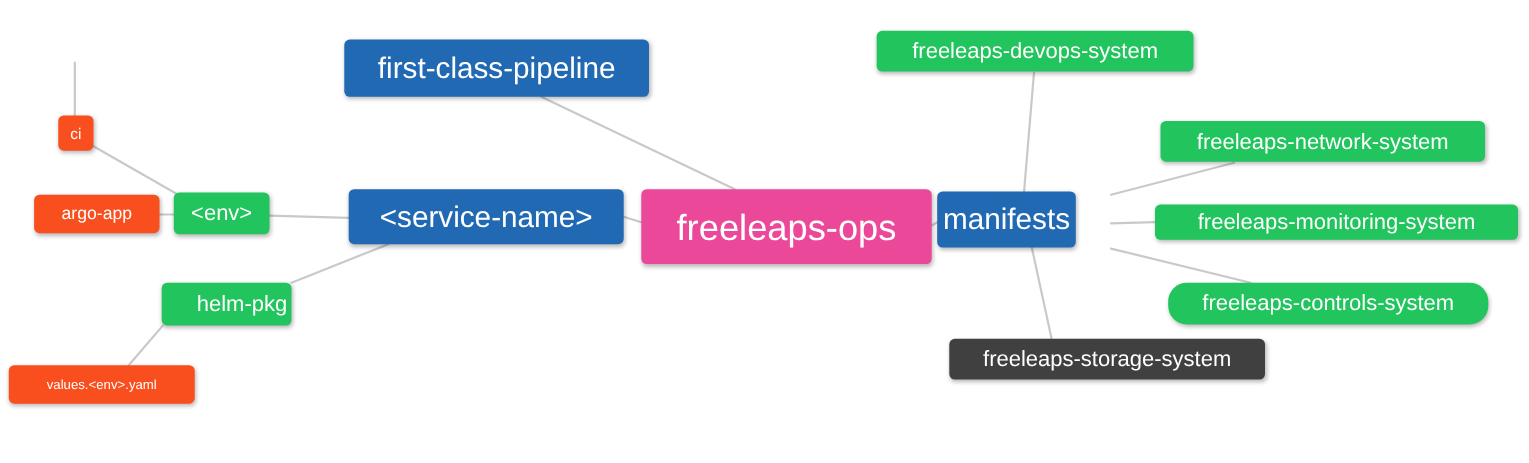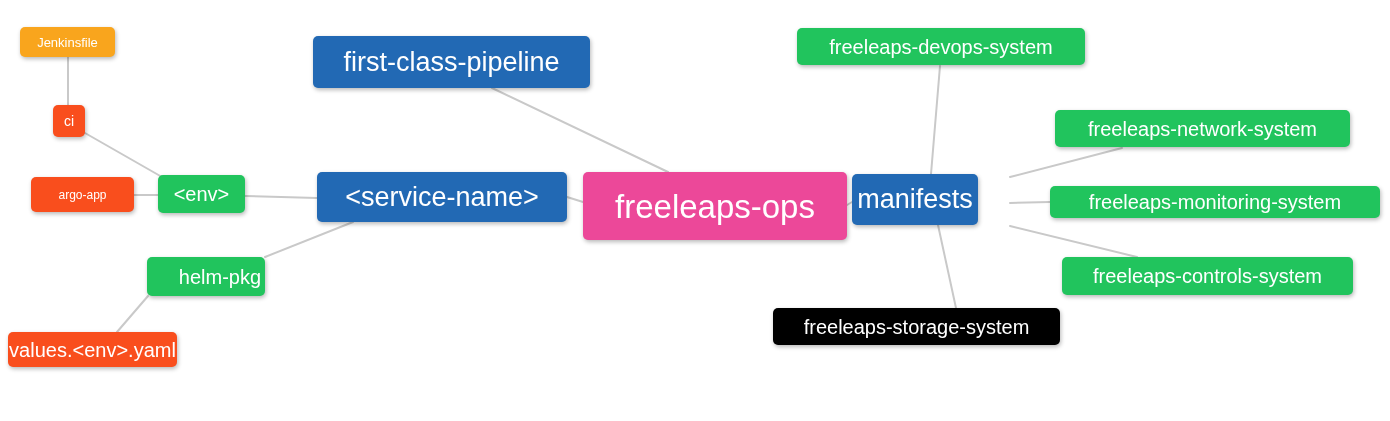--- a/index.html
+++ b/index.html
@@ -54,43 +54,42 @@
     <line class="edge" x1="492" y1="88" x2="668" y2="172" stroke="#C9C9C9"></line>
     <line class="edge" x1="567" y1="197" x2="583" y2="202" stroke="#C9C9C9"></line>
     <line class="edge" x1="847" y1="205" x2="852" y2="202" stroke="#C9C9C9"></line>
     <line class="edge" x1="931" y1="174" x2="940" y2="66" stroke="#C9C9C9"></line>
     <line class="edge" x1="1010" y1="177" x2="1122" y2="148" stroke="#C9C9C9"></line>
     <line class="edge" x1="1010" y1="203" x2="1050" y2="202" stroke="#C9C9C9"></line>
     <line class="edge" x1="1010" y1="226" x2="1137" y2="257" stroke="#C9C9C9"></line>
     <line class="edge" x1="938" y1="225" x2="956" y2="308" stroke="#C9C9C9"></line>
   </svg>
 
-  <div class="node" style="left: 20px; top: 27px; width: 95px; height: 30px; font-size: 13px; background-color: rgb(249, 165, 29);">Jenkinsfile</div>
 
   <div class="node" style="left: 53px; top: 105px; width: 32px; height: 32px; font-size: 14px; background-color: rgb(249, 78, 29);">ci</div>
 
-  <div class="node" style="left: 31px; top: 177px; width: 103px; height: 35px; font-size: 12px; background-color: rgb(249, 78, 29);">argo-app</div>
+  <div class="node" style="left: 31px; top: 177px; width: 114px; height: 35px; font-size: 16px; background-color: rgb(249, 78, 29);">argo-app</div>
 
   <div class="node" style="left: 158px; top: 175px; width: 87px; height: 38px; font-size: 20px; background-color: rgb(33, 196, 93);">&lt;env&gt;</div>
 
   <div class="node" style="left: 147px; top: 257px; width: 118px; height: 39px; font-size: 20px; background-color: rgb(33, 196, 93); padding-left: 28px;">helm-pkg</div>
 
-  <div class="node" style="left: 8px; top: 332px; width: 169px; height: 35px; font-size: 20px; background-color: rgb(249, 78, 29);">values.&lt;env&gt;.yaml</div>
+  <div class="node" style="left: 8px; top: 332px; width: 169px; height: 35px; font-size: 12px; background-color: rgb(249, 78, 29);">values.&lt;env&gt;.yaml</div>
 
   <div class="node" style="left: 313px; top: 36px; width: 277px; height: 52px; font-size: 27px; background-color: rgb(34, 105, 180);">first-class-pipeline</div>
 
   <div class="node" style="left: 317px; top: 172px; width: 250px; height: 50px; font-size: 27px; background-color: rgb(34, 105, 180);">&lt;service-name&gt;</div>
 
   <div class="node" style="left: 583px; top: 172px; width: 264px; height: 68px; font-size: 33px; background-color: #ec4899;">freeleaps-ops</div>
 
   <div class="node" style="left: 852px; top: 174px; width: 126px; height: 51px; font-size: 27px; background-color: rgb(34, 105, 180);">manifests</div>
 
   <div class="node" style="left: 797px; top: 28px; width: 288px; height: 37px; font-size: 20px; background-color: rgb(33, 196, 93); text-align: right;">freeleaps-devops-system</div>
 
   <div class="node" style="left: 1055px; top: 110px; width: 295px; height: 37px; font-size: 20px; background-color: rgb(33, 196, 93); text-align: right;">freeleaps-network-system</div>
 
   <div class="node" style="left: 1050px; top: 186px; width: 330px; height: 32px; font-size: 20px; background-color: rgb(33, 196, 93);">freeleaps-monitoring-system</div>
 
-  <div class="node" style="left: 1062px; top: 257px; width: 291px; height: 38px; font-size: 20px; background-color: rgb(33, 196, 93);">freeleaps-controls-system</div>
+  <div class="node" style="left: 1062px; top: 257px; width: 291px; height: 38px; font-size: 20px; background-color: rgb(33, 196, 93); border-radius: 17px;">freeleaps-controls-system</div>
 
-  <div class="node" style="left: 773px; top: 308px; width: 287px; height: 37px; font-size: 20px; background-color: #000000;">freeleaps-storage-system</div>
+  <div class="node" style="left: 863px; top: 308px; width: 287px; height: 37px; font-size: 20px; background-color: #404040;">freeleaps-storage-system</div>
 
 </div>
 
 </body></html>

